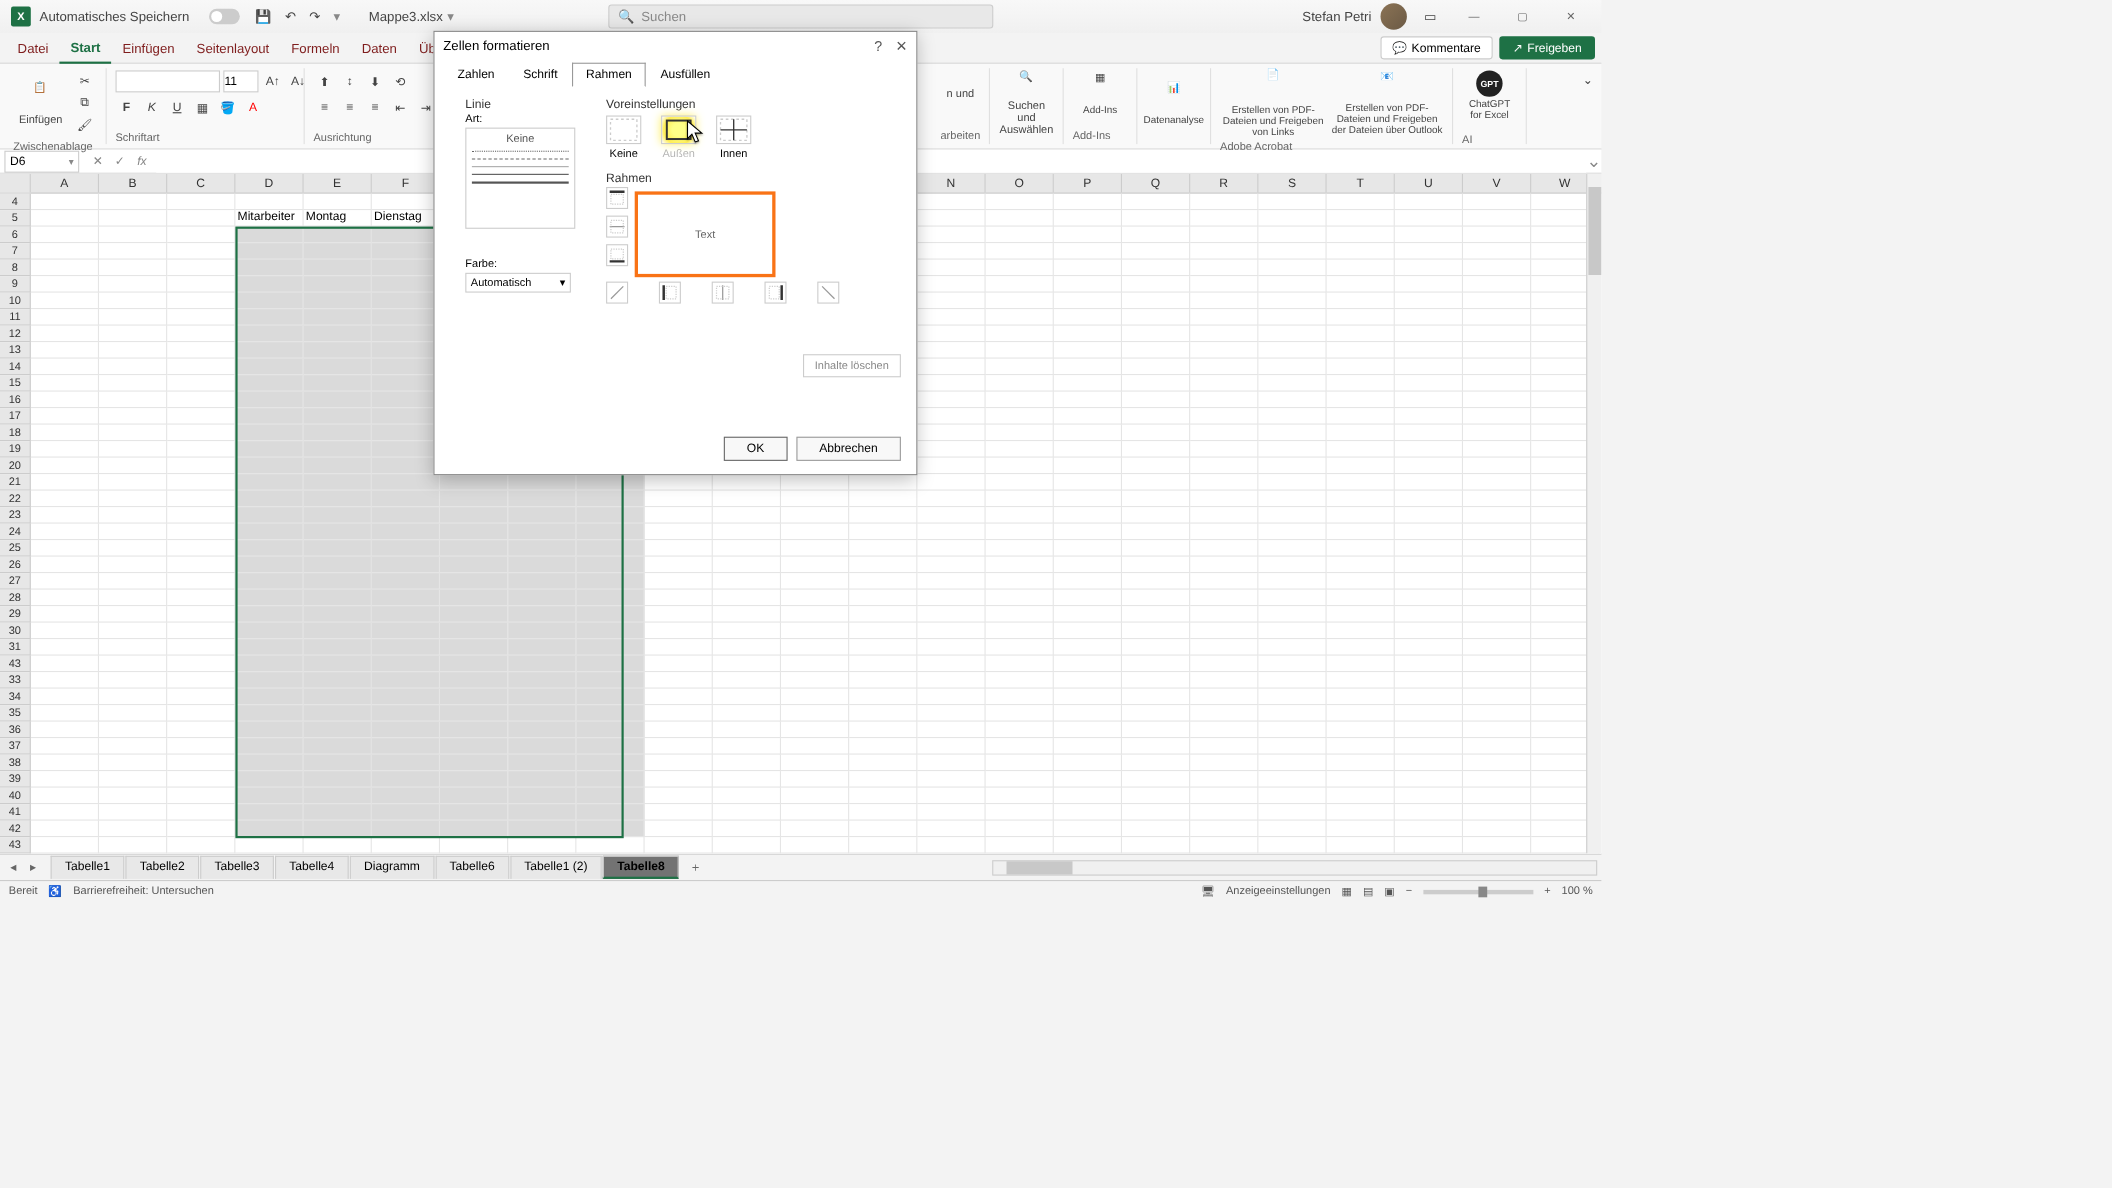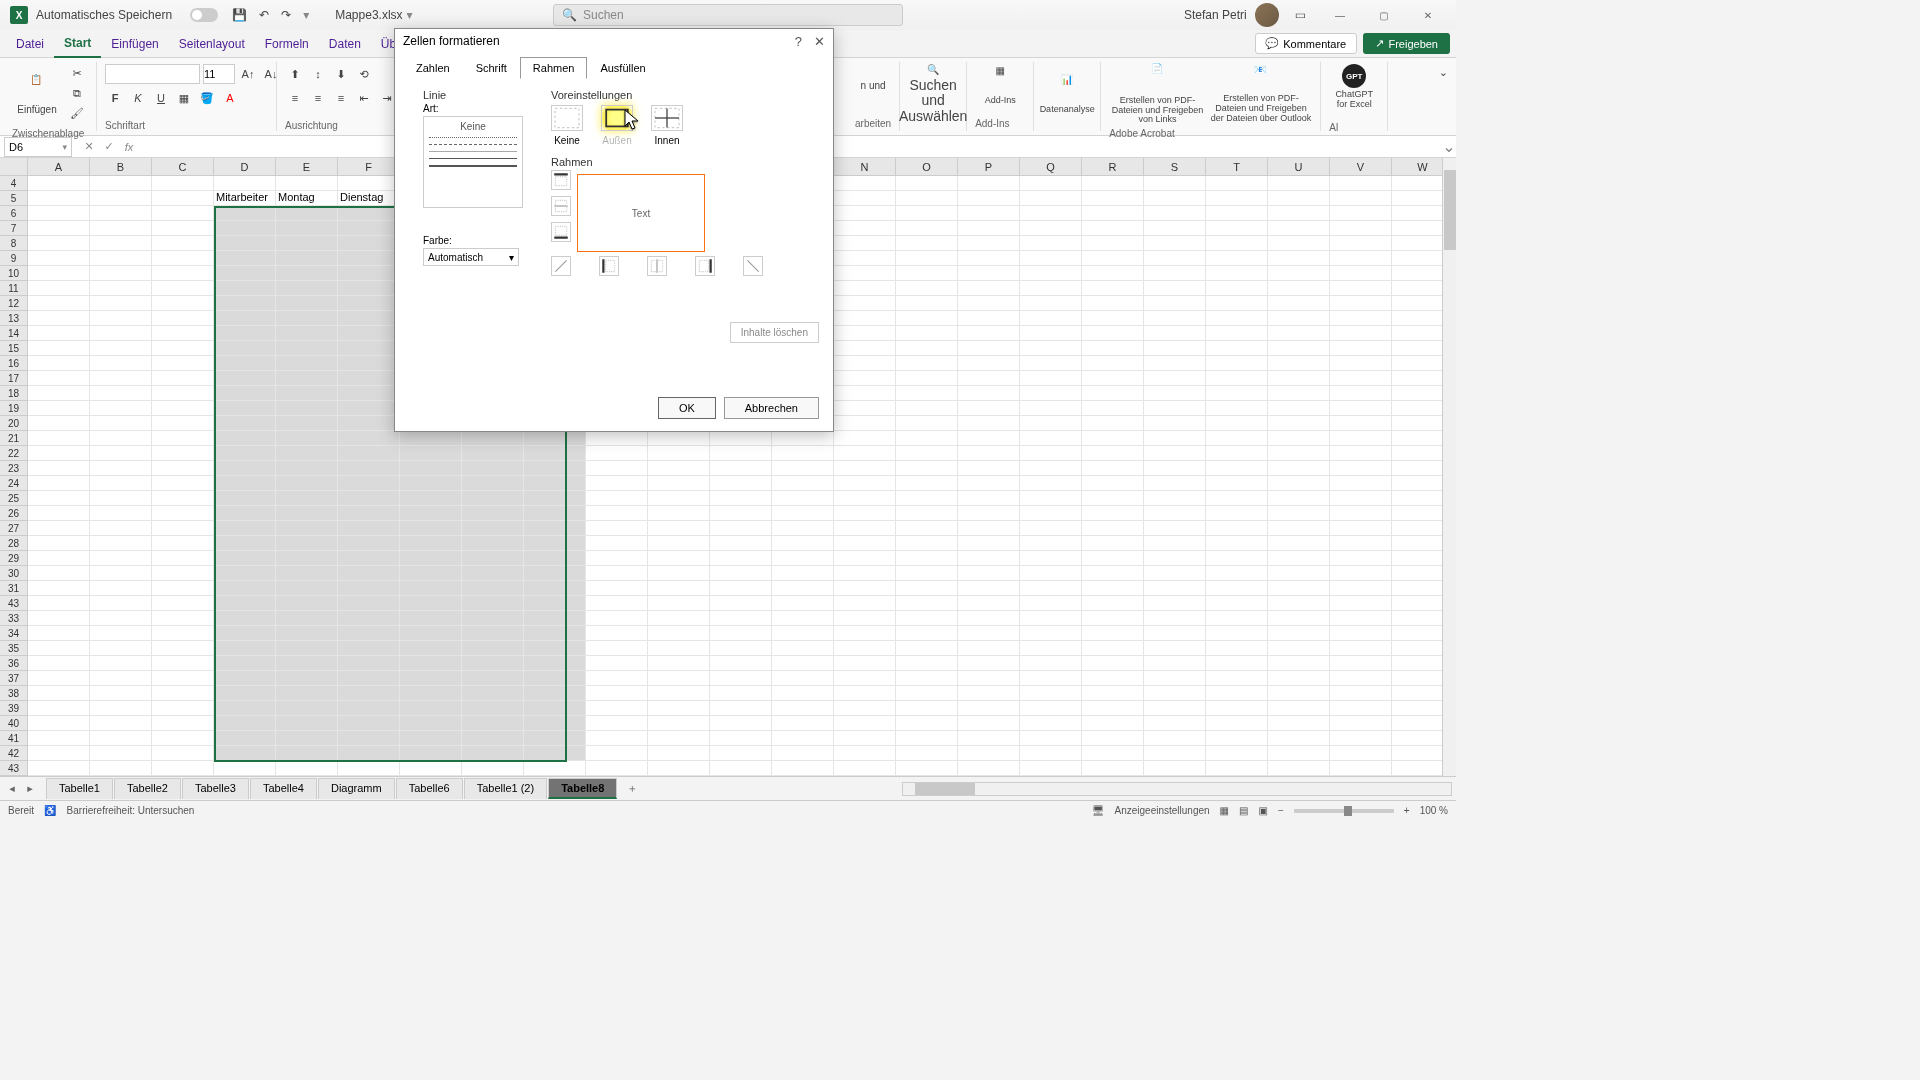--- a/index.html
+++ b/index.html
@@ -13,21 +13,21 @@
 .titlebar .toggle::after { content: ''; position: absolute; width: 10px; height: 10px; background: white; border-radius: 50%; top: 2px; left: 2px; }
 .titlebar .doc-title { margin-left: 20px; }
 .titlebar .search-box { margin-left: auto; margin-right: auto; width: 350px; height: 22px; background: #e8e8e8; border: 1px solid #ccc; border-radius: 3px; display: flex; align-items: center; padding: 0 8px; font-size: 12px; color: #888; }
 .titlebar .search-box .search-icon { margin-right: 6px; }
 .titlebar .user { margin-left: auto; display: flex; align-items: center; gap: 8px; }
 .titlebar .avatar { width: 24px; height: 24px; border-radius: 50%; background: linear-gradient(135deg,#8b7355,#6b5a45); }
 .titlebar .win-btn { width: 36px; height: 28px; display: flex; align-items: center; justify-content: center; font-size: 10px; color: #666; }
 
 
 .ribbon-tabs { height: 28px; background: #f3f3f3; display: flex; align-items: center; padding: 0 6px; font-size: 12px; border-bottom: 1px solid #d4d4d4; }
-.ribbon-tabs .tab { padding: 0 10px; height: 28px; display: flex; align-items: center; color: #4c1d95; cursor: pointer; }
+.ribbon-tabs .tab { padding: 0 10px; height: 28px; display: flex; align-items: center; color: #7f1d1d; cursor: pointer; }
 .ribbon-tabs .tab.active { border-bottom: 2px solid #1e7145; font-weight: 600; color: #1e7145; }
 .ribbon-tabs .right-actions { margin-left: auto; display: flex; gap: 6px; }
 .ribbon-tabs .comment-btn { background: white; border: 1px solid #ccc; padding: 3px 10px; border-radius: 3px; font-size: 11px; display: flex; align-items: center; gap: 4px; }
 .ribbon-tabs .share-btn { background: #1e7145; color: white; padding: 3px 12px; border-radius: 3px; font-size: 11px; display: flex; align-items: center; gap: 4px; }
 
 
 .ribbon { height: 78px; background: #f9f9f9; border-bottom: 1px solid #d4d4d4; display: flex; padding: 4px; font-size: 11px; color: #444; }
 .ribbon-group { border-right: 1px solid #e0e0e0; padding: 2px 8px; display: flex; flex-direction: column; justify-content: space-between; }
 .ribbon-group .group-label { text-align: left; font-size: 10px; color: #666; margin-top: 12px; }
 .ribbon-group .controls { display: flex; align-items: flex-start; gap: 4px; height: 52px; }
@@ -91,21 +91,21 @@
 .dialog-body { padding: 10px 28px; font-size: 11px; min-height: 310px; position: relative; }
 .d-section-label { font-size: 11px; color: #333; margin-bottom: 2px; }
 .line-box { border: 1px solid #ccc; width: 100px; height: 92px; margin-top: 2px; padding: 4px; display: flex; flex-direction: column; gap: 6px; align-items: center; }
 .line-sample { width: 88px; height: 1px; border-top: 1px solid #888; }
 .line-sample.none { border: none; height: 10px; font-size: 10px; color: #555; display: flex; align-items: center; justify-content: center; }
 .color-select { width: 96px; height: 18px; border: 1px solid #ccc; font-size: 10px; display: flex; align-items: center; justify-content: space-between; padding: 0 4px; margin-top: 2px; }
 .presets-row { display: flex; gap: 18px; margin-top: 4px; }
 .preset-btn { display: flex; flex-direction: column; align-items: center; gap: 4px; font-size: 10px; }
 .preset-icon { width: 32px; height: 26px; border: 1px solid #ccc; display: flex; align-items: center; justify-content: center; }
 .preset-icon.hl { background: radial-gradient(circle,#ffff88 30%,#ffee55 70%,transparent 100%); box-shadow: 0 0 8px #ffee55; }
-.border-preview { width: 128px; height: 78px; border: 1px solid #f97316; display: flex; align-items: center; justify-content: center; font-size: 10px; color: #666; margin-top: 4px; }
+.border-preview { width: 128px; height: 78px; border: 3px solid #f97316; display: flex; align-items: center; justify-content: center; font-size: 10px; color: #666; margin-top: 4px; }
 .border-btns-col { display: flex; flex-direction: column; gap: 6px; }
 .border-btn { width: 20px; height: 20px; border: 1px solid #ccc; display: flex; align-items: center; justify-content: center; font-size: 10px; }
 .border-btns-row { display: flex; gap: 28px; margin-top: 4px; margin-left: 0px; }
 .clear-btn { position: absolute; right: 14px; bottom: 46px; padding: 4px 10px; border: 1px solid #ccc; font-size: 10px; color: #888; }
 .dialog-footer { display: flex; justify-content: flex-end; gap: 8px; padding: 8px 14px 12px; }
 .dlg-btn { padding: 4px 20px; border: 1px solid #999; background: #f8f8f8; font-size: 11px; cursor: pointer; }
 .dlg-btn.primary { border: 1px solid #666; }
 
 
 .cursor { position: absolute; z-index: 200; pointer-events: none; }
@@ -227,21 +227,21 @@
 
   <div class="ribbon-group">
     <div class="controls" style="flex-direction:column;align-items:center;font-size:10px;justify-content:center;">
       <span>n und</span>
     </div>
     <div class="group-label">arbeiten</div>
   </div>
   <div class="ribbon-group">
     <div class="ribbon-big-btn">
       <div class="icon">🔍</div>
-      <span style="font-size:14px;line-height:1.1;">Suchen und Auswählen</span>
+      <span style="font-size:10px;line-height:1.1;">Suchen und Auswählen</span>
     </div>
   </div>
   <div class="ribbon-group">
     <div class="ribbon-big-btn">
       <div class="icon">▦</div>
       <span style="font-size:9px;">Add-Ins</span>
     </div>
     <div class="group-label">Add-Ins</div>
   </div>
   <div class="ribbon-group">

